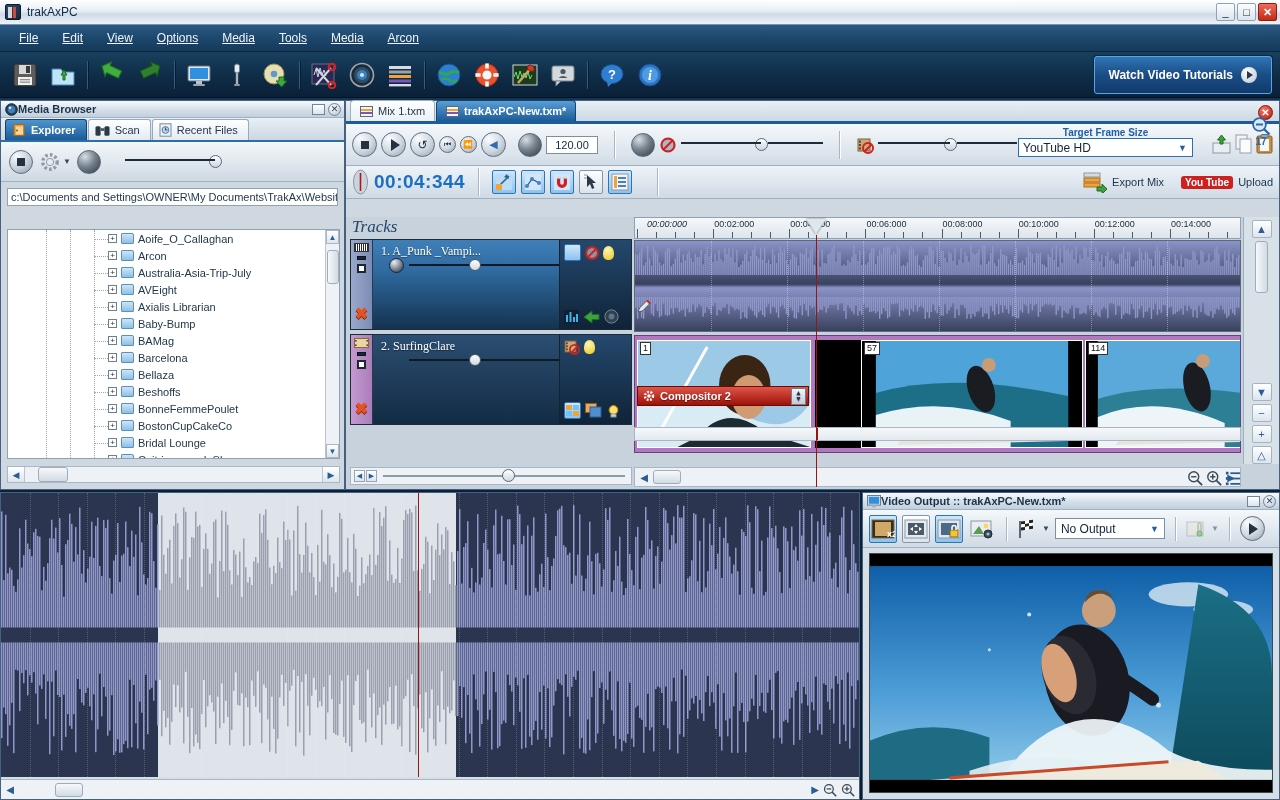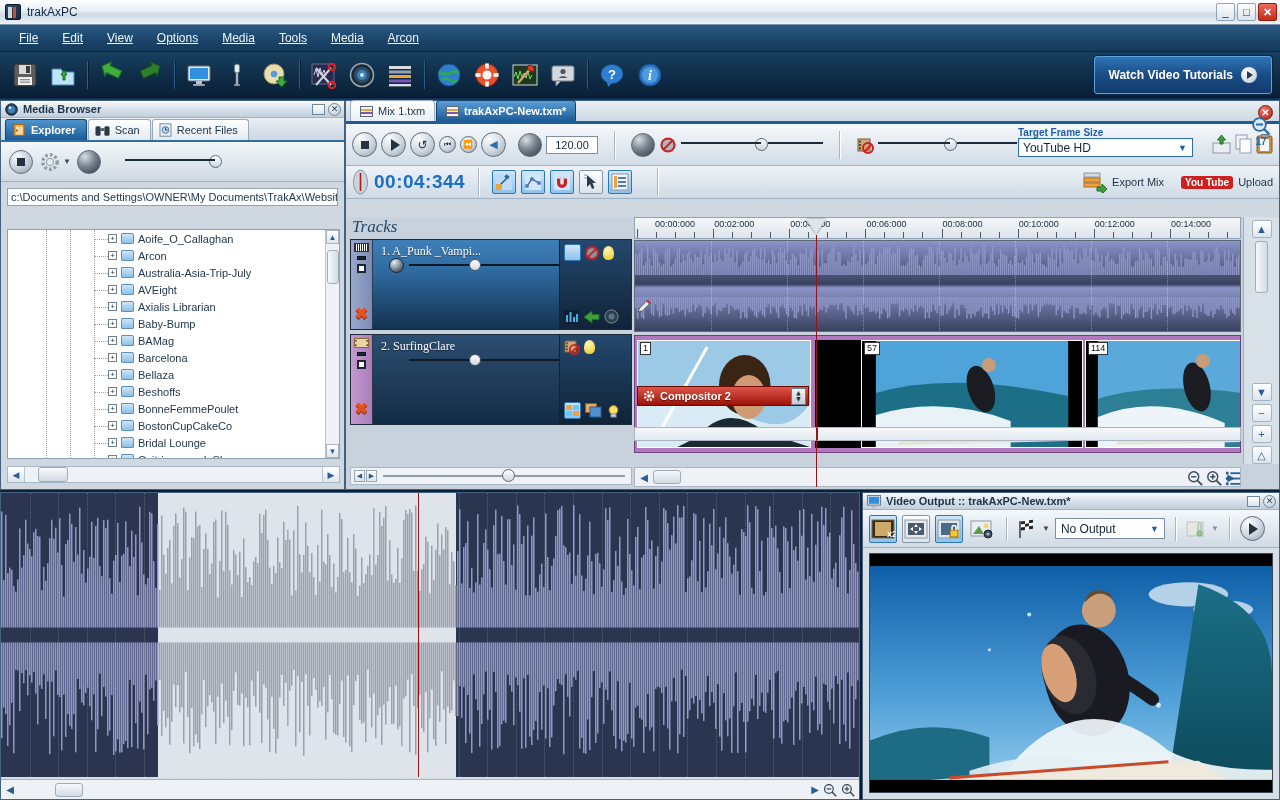--- a/index.html
+++ b/index.html
@@ -47,21 +47,21 @@
     display:flex;align-items:center;gap:8px;box-shadow:0 0 0 1px #0a2745;}
   .playglyph{width:16px;height:16px;border-radius:50%;
     background:radial-gradient(circle at 35% 30%,#fdfdfd,#b9c6d2);
     display:flex;align-items:center;justify-content:center;}
   .playglyph:after{content:"";width:0;height:0;margin-left:2px;
     border-left:6px solid #25384a;border-top:4px solid transparent;border-bottom:4px solid transparent;}
 
   
   .panel{position:absolute;background:#d6dee6;border:1px solid #44627f;}
   .pnlhdr{height:17px;background:linear-gradient(180deg,#f7fafc,#d5dfe9 55%,#c2cfdc);
-    border-bottom:1px solid #9fb2c4;display:flex;align-items:center;padding-left:4px;gap:5px;}
+    border-bottom:1px solid #9fb2c4;display:flex;align-items:center;padding-left:4px;}
   .pnlhdr .t{font-size:11px;color:#1b3348;font-weight:bold;}
   .pnlbtns{margin-left:auto;display:flex;gap:3px;padding-right:3px;align-items:center;}
   .sqbtn{width:13px;height:11px;border:1px solid #6f8699;background:linear-gradient(180deg,#fff,#dbe4ec);}
   .xbtn{width:13px;height:13px;border-radius:50%;
     background:radial-gradient(circle at 35% 30%,#fafbfc,#b6c3cf);border:1px solid #6f8699;
     color:#28425b;font-size:9px;display:flex;align-items:center;justify-content:center;line-height:1;}
 
   
   #mediabrowser{left:0;top:100px;width:345px;height:390px;background:#cfd8e1;}
   .mbtabs{height:24px;background:linear-gradient(180deg,#e9eff5,#cbd7e2);display:flex;align-items:flex-end;
@@ -120,21 +120,21 @@
   .mxtoolbar{height:42px;background:linear-gradient(180deg,#f5f8fb,#d2dce6);border-bottom:1px solid #9fb2c4;
     display:flex;align-items:center;padding-left:6px;gap:4px;position:relative;}
   .rbtn{width:25px;height:25px;border-radius:50%;display:flex;align-items:center;justify-content:center;
     background:radial-gradient(circle at 32% 26%,#fbfcfd,#cdd6df 55%,#96a2ae);border:1px solid #5f6e7c;}
   .rbtn.sm{width:17px;height:17px;}
   .rbtn i.sq{width:8px;height:8px;background:#243140;}
   .rbtn i.tri{width:0;height:0;border-left:9px solid #243140;border-top:6px solid transparent;border-bottom:6px solid transparent;margin-left:3px;}
   .numbox{height:18px;min-width:52px;background:#fff;border:1px solid #62789021;border:1px solid #7d90a3;
     font-size:11px;display:flex;align-items:center;justify-content:center;color:#14283c;}
   .tfs{position:absolute;right:86px;top:3px;width:175px;}
-  .tfs .lbl{font-size:10px;color:#1d5faa;font-weight:bold;}
+  .tfs .lbl{font-size:10px;color:#1d5faa;font-weight:bold;text-align:center;}
   .tfs .sel{height:19px;background:#fff;border:1px solid #2c6fb0;display:flex;align-items:center;
     padding-left:4px;font-size:12px;color:#12263a;position:relative;}
   .tfs .sel .cv{position:absolute;right:5px;color:#1e5fa8;font-size:9px;}
   .mxtoolbar2{height:33px;background:linear-gradient(180deg,#eef3f8,#cfdae5);border-bottom:1px solid #9fb2c4;
     display:flex;align-items:center;padding-left:6px;gap:5px;}
   .bigtime{font-size:19px;color:#1a6fc4;font-weight:bold;letter-spacing:0.5px;}
   .ibtn{width:24px;height:24px;border:1px solid #8496a7;border-radius:2px;
     background:linear-gradient(180deg,#fdfefe,#dbe3eb);display:flex;align-items:center;justify-content:center;}
   .ibtn.on{background:linear-gradient(180deg,#cfe6fb,#8dc2ee);border-color:#2d76b5;}
   .expbtn{display:flex;align-items:center;gap:5px;font-size:11px;color:#1d3consider;color:#1d3348;padding:0 6px;}
@@ -801,21 +801,21 @@
           <div style="width:11px;height:12px;margin-left:3px;border:1px solid #9aa8b5;background:linear-gradient(180deg,#fff,#dde5ed);font-size:7px;display:flex;align-items:center;justify-content:center;color:#2a5d93">◀</div>
           <div style="width:11px;height:12px;margin-left:1px;border:1px solid #9aa8b5;background:linear-gradient(180deg,#fff,#dde5ed);font-size:7px;display:flex;align-items:center;justify-content:center;color:#2a5d93">▶</div>
           <div style="flex:1;height:2px;background:#8e9ca9;margin:0 6px;position:relative">
             <div style="position:absolute;left:49%;top:-6px;width:13px;height:13px;border-radius:50%;background:linear-gradient(180deg,#fff,#cfd8e0);border:1px solid #5a6876"></div>
           </div>
         </div>
       </div>
 
       <div class="tlcol">
         <div class="ruler" id="mixruler">
-            <div class="lab" style="left: 20px;">00:00:000</div>
+            <div class="lab" style="left: 12px; font-style: italic;">00:00:000</div>
             <div class="tick maj" style="left: 2px;"></div>
             <div class="tick" style="left: 21.0312px;"></div>
             <div class="tick" style="left: 40.0625px;"></div>
             <div class="tick" style="left: 59.0938px;"></div>
             <div class="lab" style="left: 79.125px;">00:02:000</div>
             <div class="tick maj" style="left: 78.125px;"></div>
             <div class="tick" style="left: 97.1562px;"></div>
             <div class="tick" style="left: 116.188px;"></div>
             <div class="tick" style="left: 135.219px;"></div>
             <div class="lab" style="left: 155.25px;">00:04:000</div>

